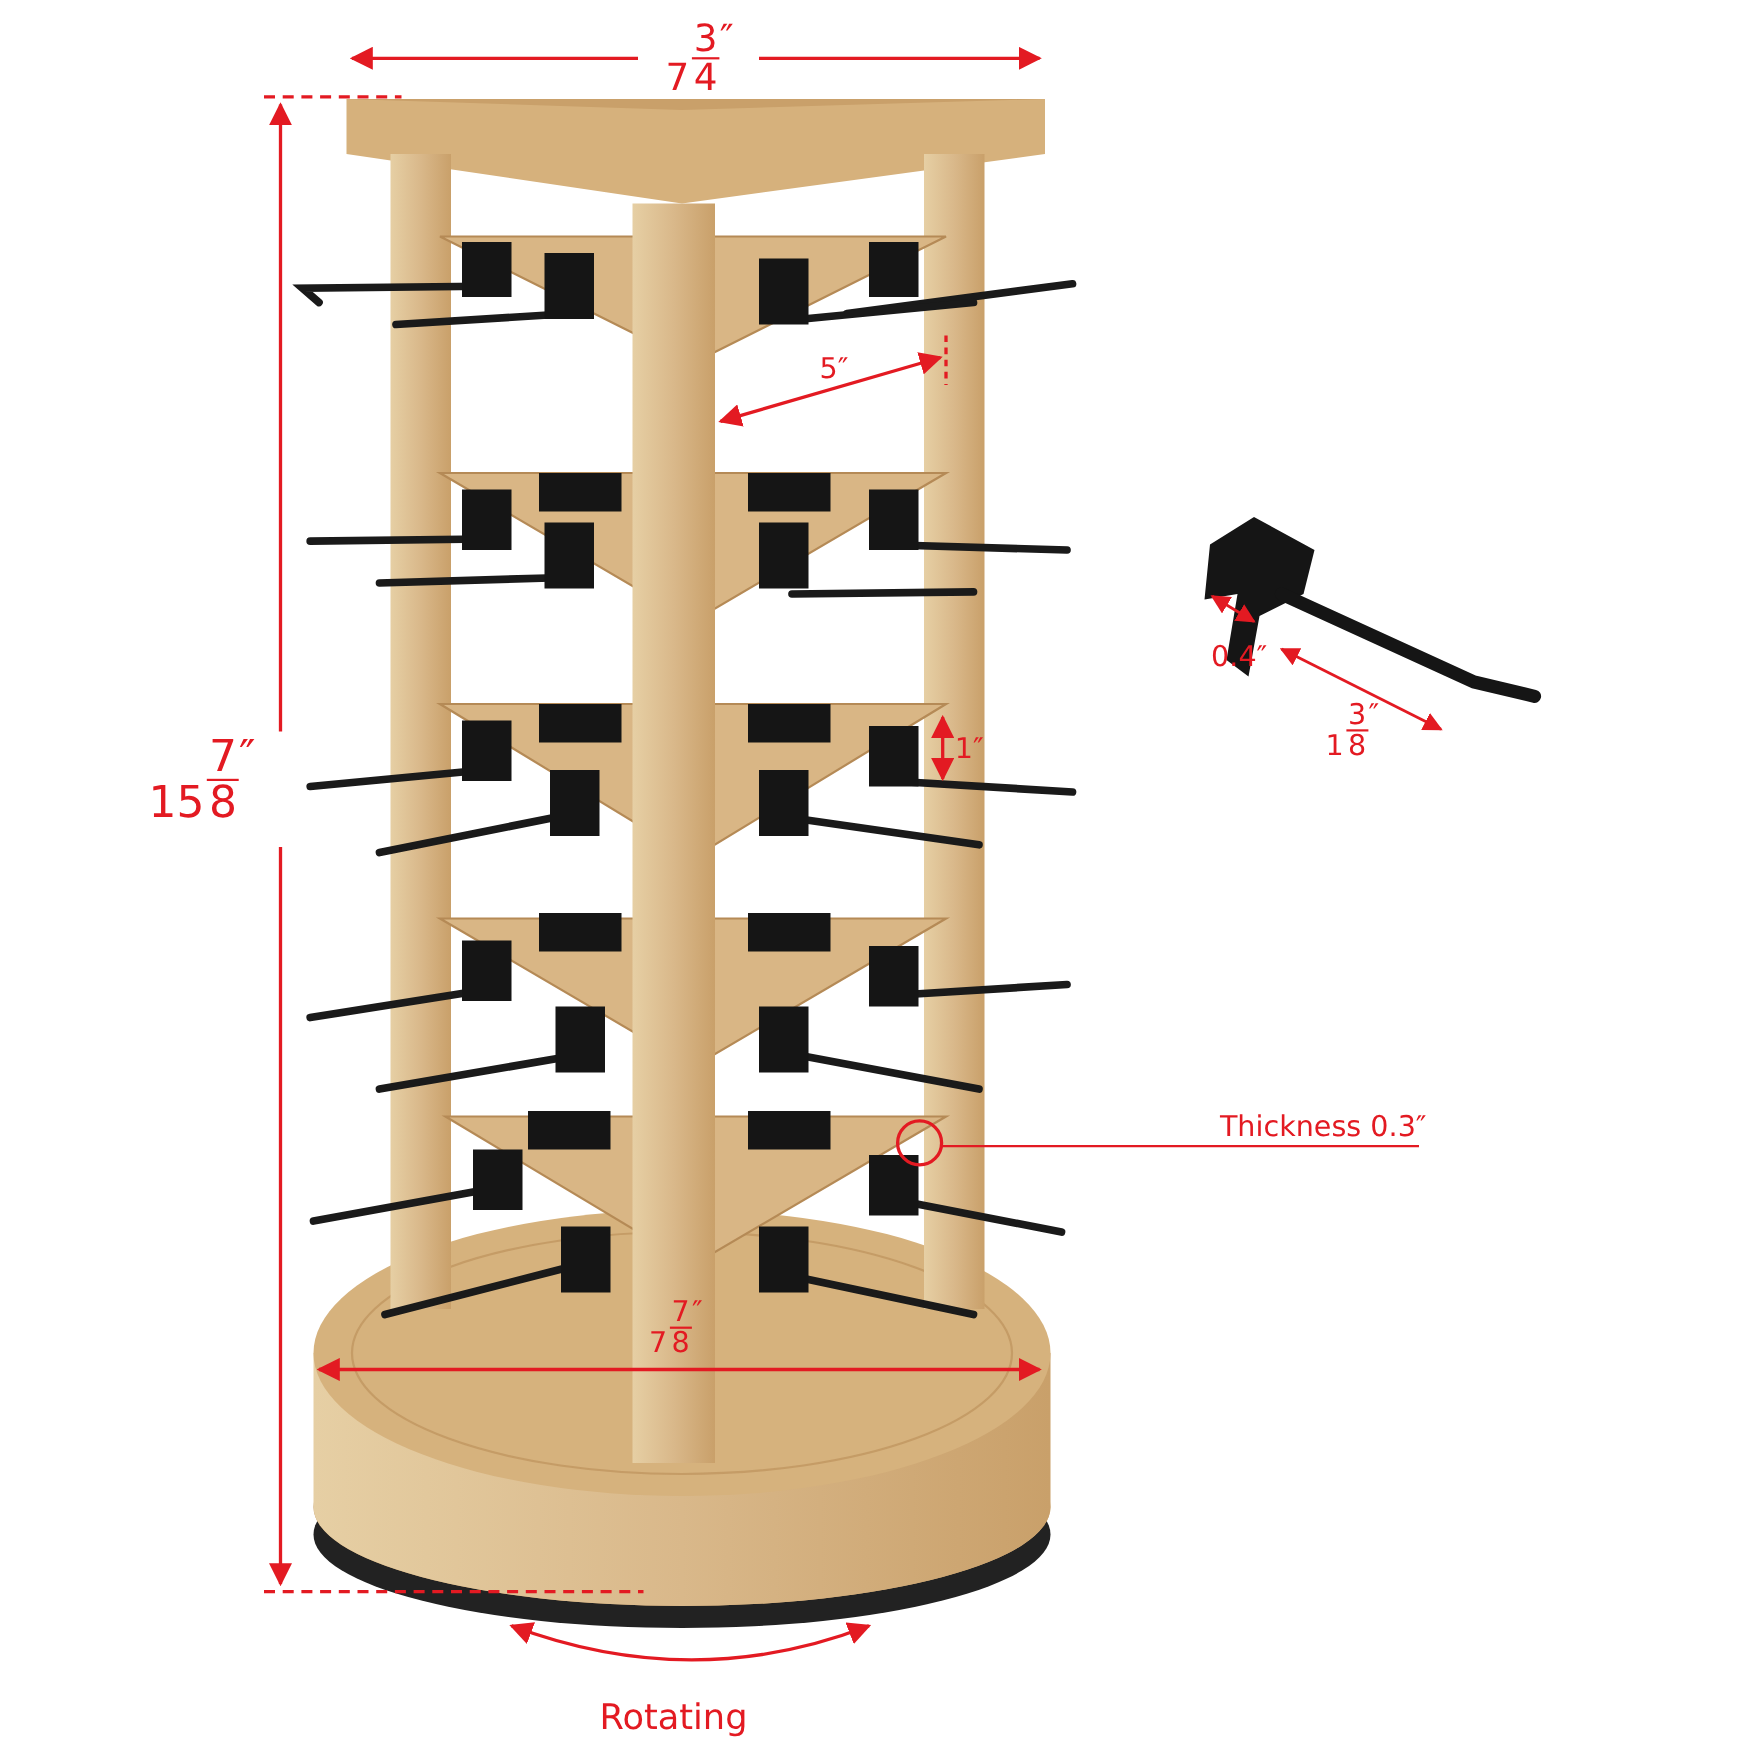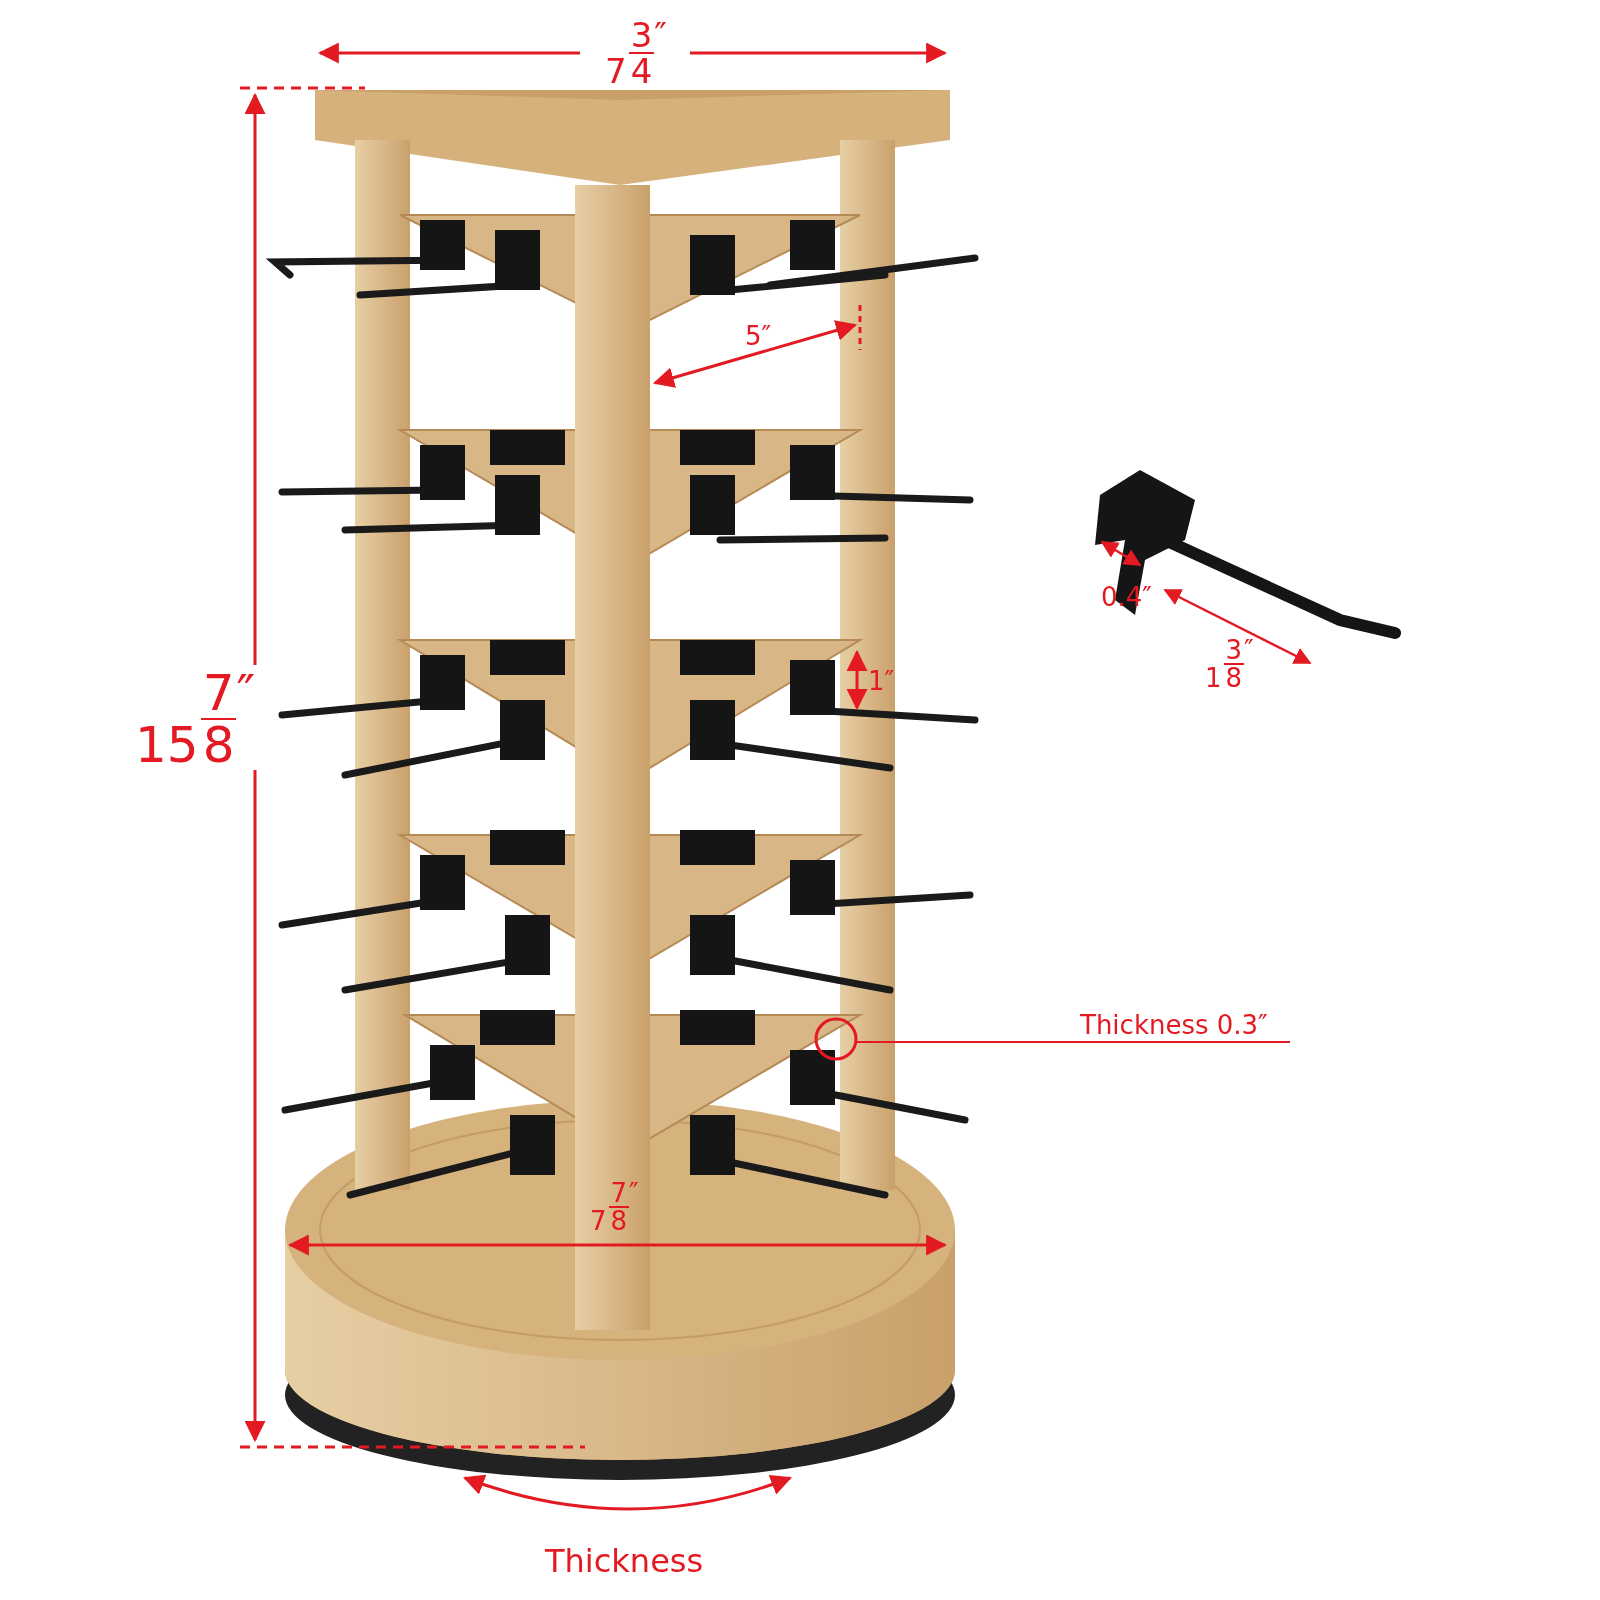--- a/index.html
+++ b/index.html
@@ -137,21 +137,21 @@
 
 <div class="lbl frac" style="left:605px;top:18px;font-size:34px;">
   <span class="whole">7</span>
   <span class="stack">
       <span class="num">3</span>
       <span class="den">4</span>
     </span>
   <span class="inch">″</span>
 </div>
 
-<div class="lbl frac" style="left:135px;top:668px;font-size:50px;">
+<div class="lbl frac" style="left:135px;top:668px;font-size:40px;">
   <span class="whole">15</span>
   <span class="stack">
       <span class="num">7</span>
       <span class="den">8</span>
     </span>
   <span class="inch">″</span>
 </div>
 
 <div class="lbl" style="left:745px;top:323px;font-size:26px;">5″</div>
 <div class="lbl" style="left:868px;top:668px;font-size:26px;">1″</div>
@@ -169,14 +169,14 @@
 
 <div class="lbl frac" style="left:1205px;top:637px;font-size:26px;">
   <span class="whole">1</span>
   <span class="stack">
       <span class="num">3</span>
       <span class="den">8</span>
     </span>
   <span class="inch">″</span>
 </div>
 
-<div class="lbl" style="left:1080px;top:1012px;font-size:26px;">Thickness 0.3″</div>
-<div class="lbl" style="left:545px;top:1545px;font-size:32px;">Thickness</div>
+<div class="lbl" style="left:1109px;top:1012px;font-size:26px;">Thickness 0.3″</div>
+<div class="lbl" style="left:545px;top:1545px;font-size:32px;">Rotating</div>
 
 </body></html>

